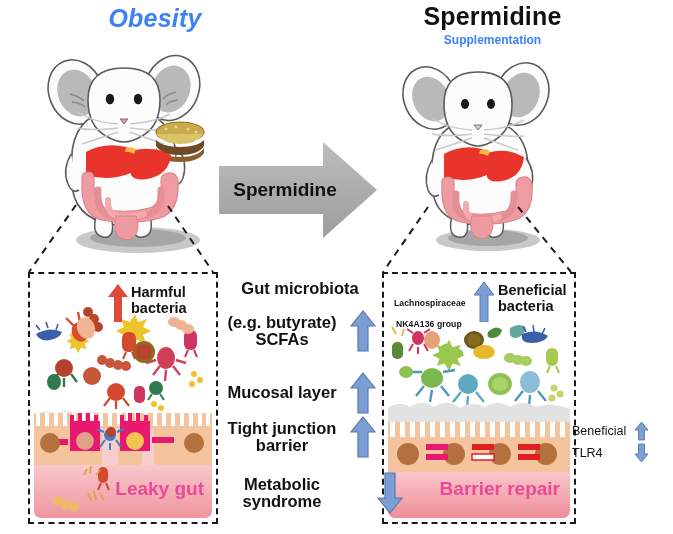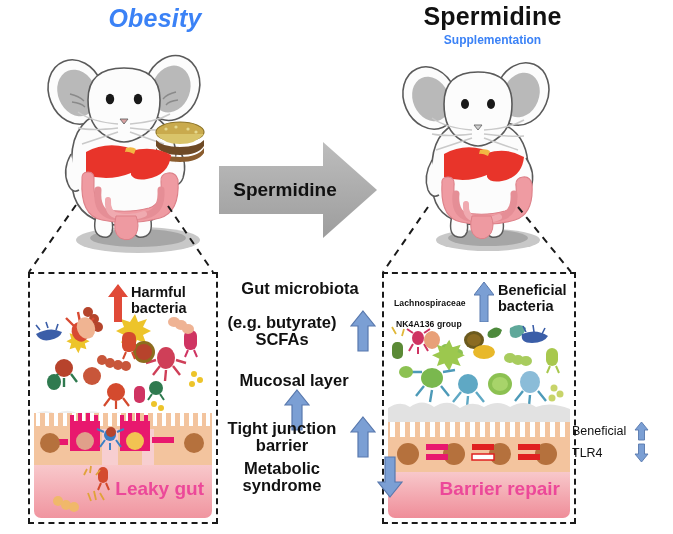--- a/index.html
+++ b/index.html
@@ -517,38 +517,38 @@
     <div class="crow" style="left:4px;top:34px;">
       <div class="txt">
         <div>(e.g. butyrate)</div>
         <div>SCFAs</div>
       </div>
       <svg class="arw" width="26" height="42" viewBox="0 0 26 42" style="margin-left:6px">
         <path d="M13,1 L25,16 L18,16 L18,41 L8,41 L8,16 L1,16 Z" fill="#7b9fd4" stroke="#5878ad" stroke-width="1.2"></path>
       </svg>
     </div>
 
-    <div class="crow" style="left:16px;top:96px;flex-direction:column;">
+    <div class="crow" style="left:4px;top:96px;">
       <div class="txt">Mucosal layer</div>
       <svg class="arw" width="26" height="42" viewBox="0 0 26 42" style="margin-left:6px">
         <path d="M13,1 L25,16 L18,16 L18,41 L8,41 L8,16 L1,16 Z" fill="#7b9fd4" stroke="#5878ad" stroke-width="1.2"></path>
       </svg>
     </div>
 
     <div class="crow" style="left:4px;top:140px;">
       <div class="txt">
         <div>Tight junction</div>
         <div>barrier</div>
       </div>
       <svg class="arw" width="26" height="42" viewBox="0 0 26 42" style="margin-left:6px">
         <path d="M13,1 L25,16 L18,16 L18,41 L8,41 L8,16 L1,16 Z" fill="#7b9fd4" stroke="#5878ad" stroke-width="1.2"></path>
       </svg>
     </div>
 
-    <div class="crow" style="left:4px;top:180px;gap:27px;">
+    <div class="crow" style="left:4px;top:196px;gap:27px;">
       <div class="txt">
         <div>Metabolic</div>
         <div>syndrome</div>
       </div>
       <svg class="arw" width="26" height="42" viewBox="0 0 26 42" style="margin-left:6px">
         <path d="M13,41 L25,26 L18,26 L18,1 L8,1 L8,26 L1,26 Z" fill="#7b9fd4" stroke="#5878ad" stroke-width="1.2"></path>
       </svg>
     </div>
   </div>
 

